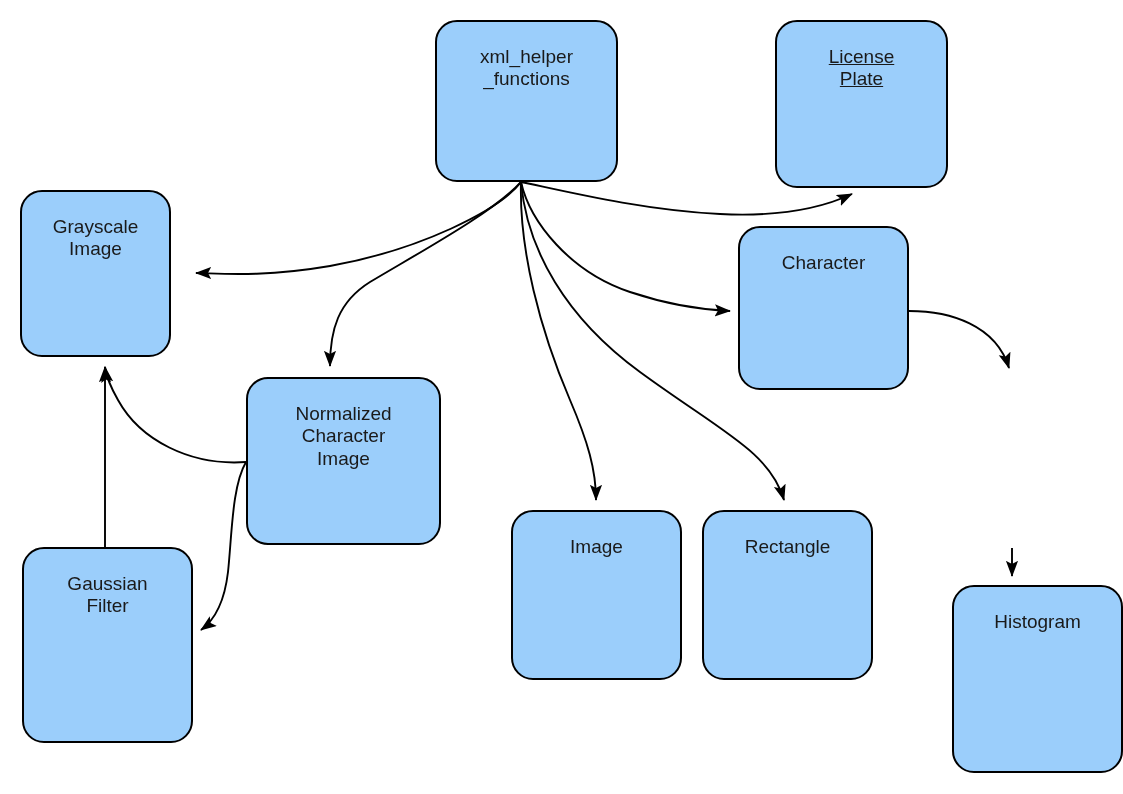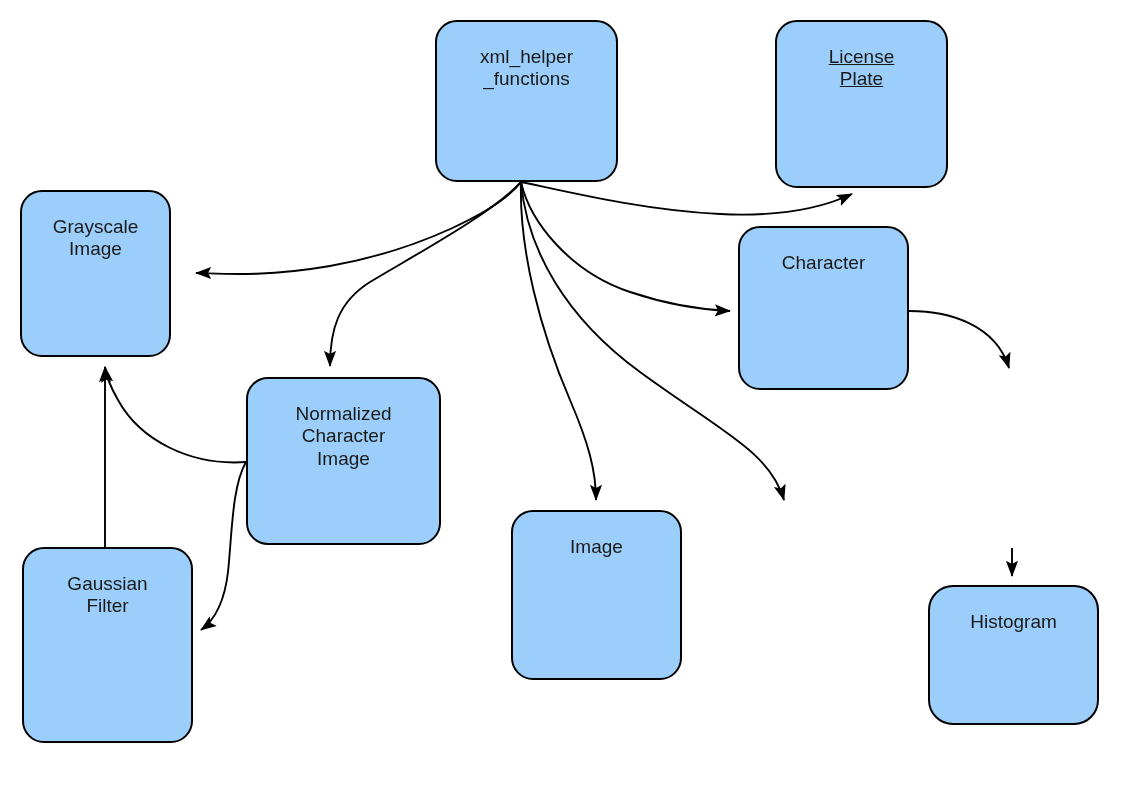--- a/index.html
+++ b/index.html
@@ -88,19 +88,20 @@
 
   <div class="node" style="left:738px; top:226px; width:171px; height:164px;">Character</div>
 
   <div class="node" style="left:246px; top:377px; width:195px; height:168px;">Normalized
 Character
 Image</div>
 
 
   <div class="node" style="left:511px; top:510px; width:171px; height:170px;">Image</div>
 
+  <div class="node" style="left:702px; top:510px; width:171px; height:170px;">Rectangle</div>
 
   <div class="node" style="left:22px; top:547px; width:171px; height:196px;">Gaussian
 Filter</div>
 
-  <div class="node" style="left:928px; top:585px; width:171px; height:140px;border-radius:25px;">Histogram</div>
+  <div class="node" style="left:952px; top:585px; width:171px; height:188px;">Histogram</div>
 
 </div>
 
 </body></html>

